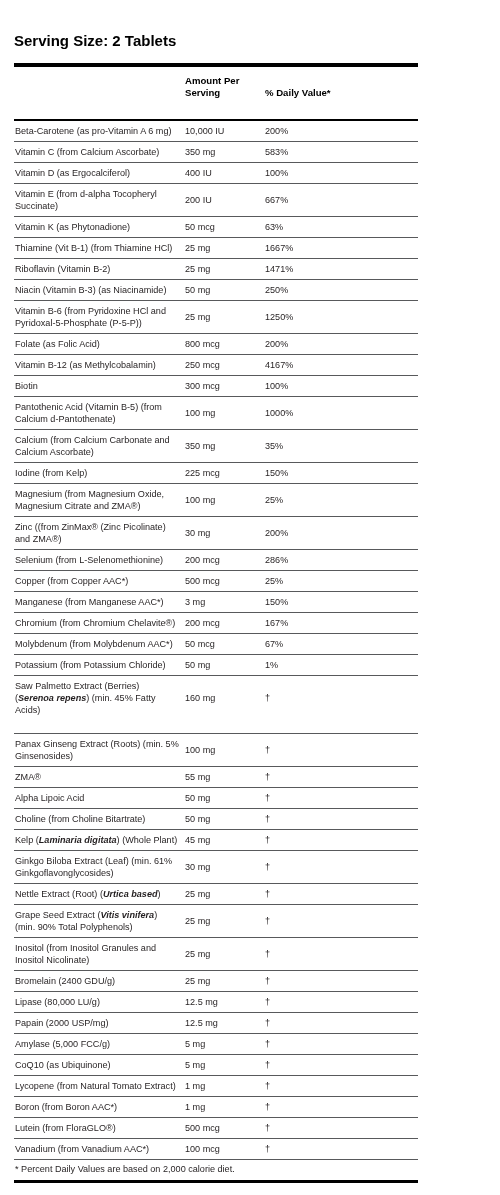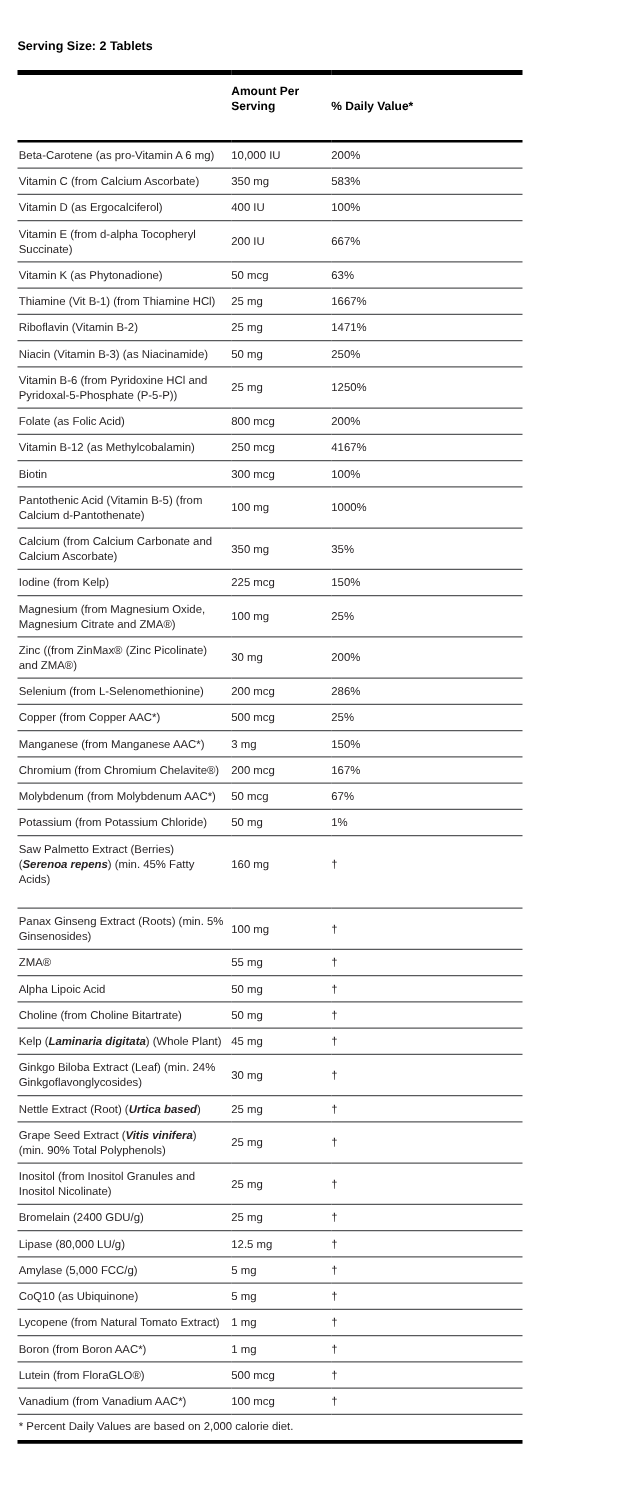--- a/index.html
+++ b/index.html
@@ -22,21 +22,21 @@
   .panel-title {
     font-size: 14.5px;
     font-weight: bold;
     color: #000000;
     letter-spacing: -0.1px;
     margin: 4px 0 0 0;
     line-height: 1.2;
   }
   .serving-block {
     margin-top: 17px;
-    font-size: 10px;
+    font-size: 15px;
     font-weight: bold;
     color: #000000;
     line-height: 1.32;
   }
   .serving-line { white-space: nowrap; }
 
   .nutrition-table-wrap {
     margin-top: 12px;
     width: 404px;
   }
@@ -262,21 +262,21 @@
             <td class="name">Choline (from Choline Bitartrate)</td>
             <td class="amt">50 mg</td>
             <td class="dv">†</td>
           </tr>
           <tr>
             <td class="name"><span>Kelp (</span><span class="sci">Laminaria digitata</span><span>) (Whole Plant)</span></td>
             <td class="amt">45 mg</td>
             <td class="dv">†</td>
           </tr>
           <tr>
-            <td class="name">Ginkgo Biloba Extract (Leaf) (min. 24% Ginkgoflavonglycosides)</td>
+            <td class="name">Ginkgo Biloba Extract (Leaf) (min. 61% Ginkgoflavonglycosides)</td>
             <td class="amt">30 mg</td>
             <td class="dv">†</td>
           </tr>
           <tr>
             <td class="name"><span>Nettle Extract (Root) (</span><span class="sci">Urtica based</span><span>)</span></td>
             <td class="amt">25 mg</td>
             <td class="dv">†</td>
           </tr>
           <tr>
             <td class="name"><span>Grape Seed Extract (</span><span class="sci">Vitis vinifera</span><span>) (min. 90% Total Polyphenols)</span></td>
@@ -292,20 +292,25 @@
             <td class="name">Bromelain (2400 GDU/g)</td>
             <td class="amt">25 mg</td>
             <td class="dv">†</td>
           </tr>
           <tr>
             <td class="name">Lipase (80,000 LU/g)</td>
             <td class="amt">12.5 mg</td>
             <td class="dv">†</td>
           </tr>
           <tr>
+            <td class="name">Papain (2000 USP/mg)</td>
+            <td class="amt">12.5 mg</td>
+            <td class="dv">†</td>
+          </tr>
+          <tr>
             <td class="name">Amylase (5,000 FCC/g)</td>
             <td class="amt">5 mg</td>
             <td class="dv">†</td>
           </tr>
           <tr>
             <td class="name">CoQ10 (as Ubiquinone)</td>
             <td class="amt">5 mg</td>
             <td class="dv">†</td>
           </tr>
           <tr>

